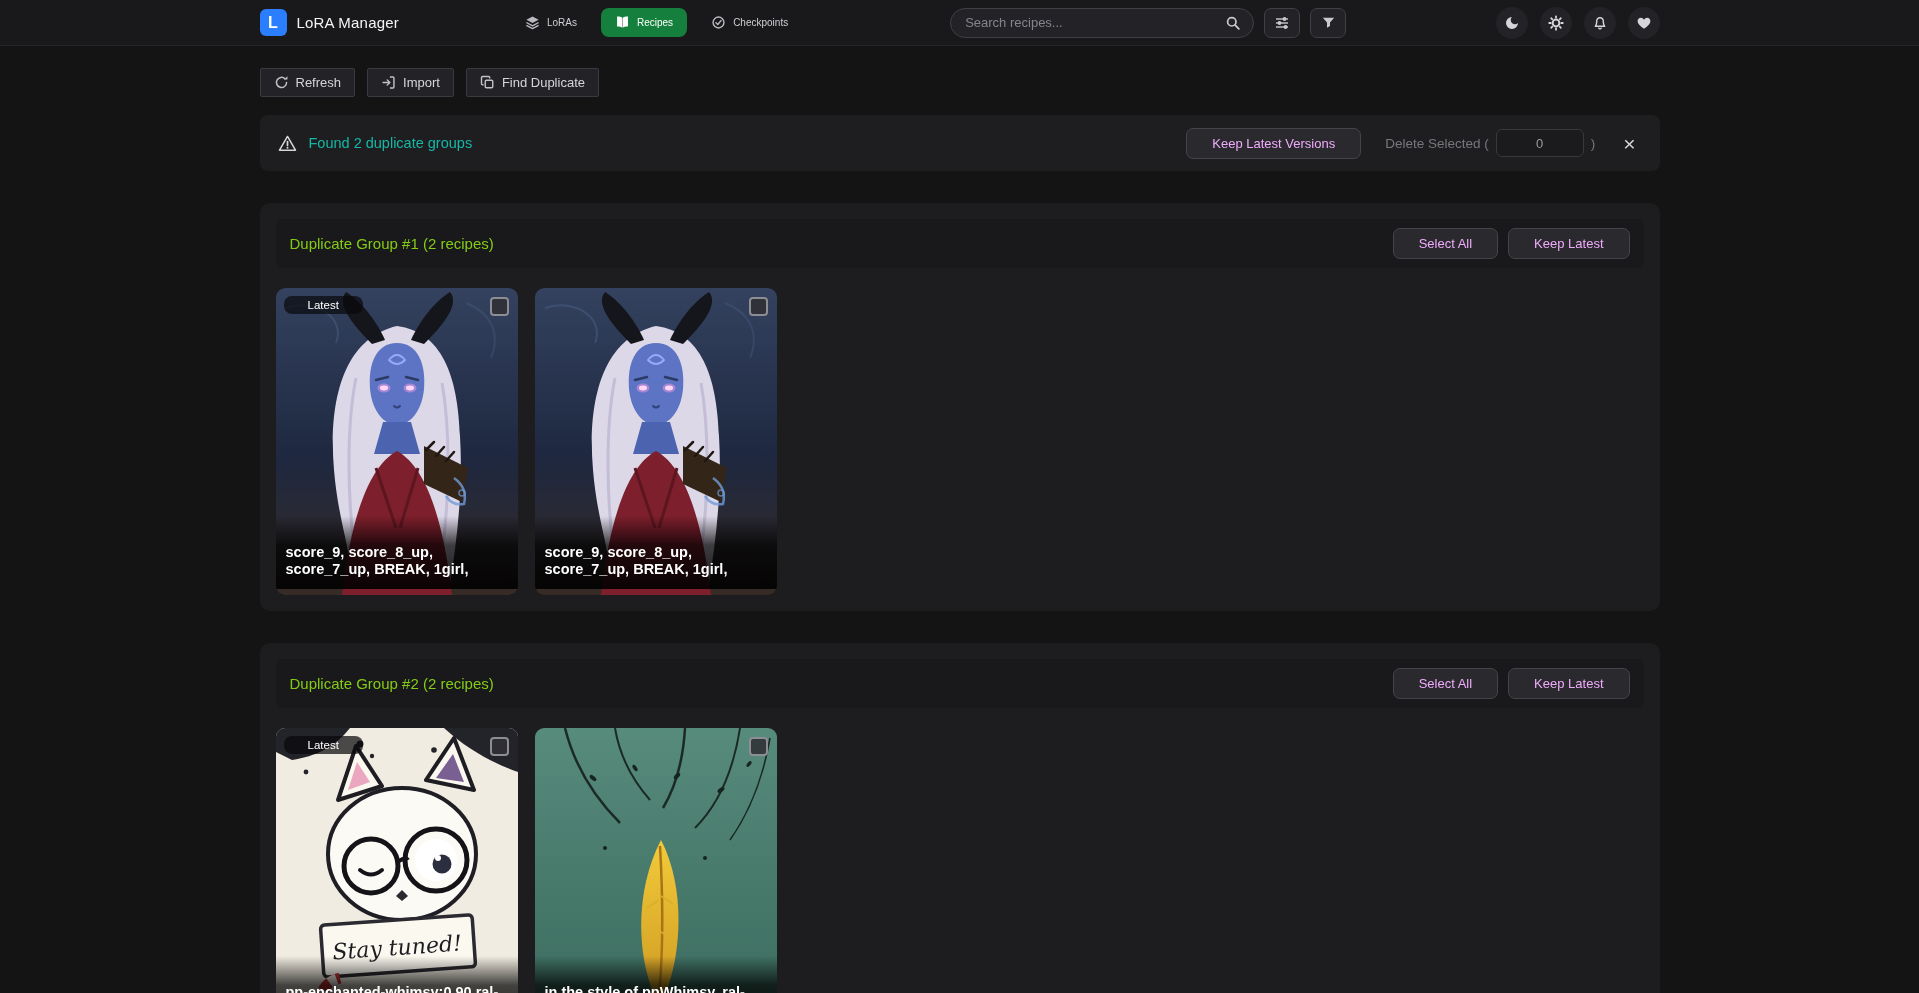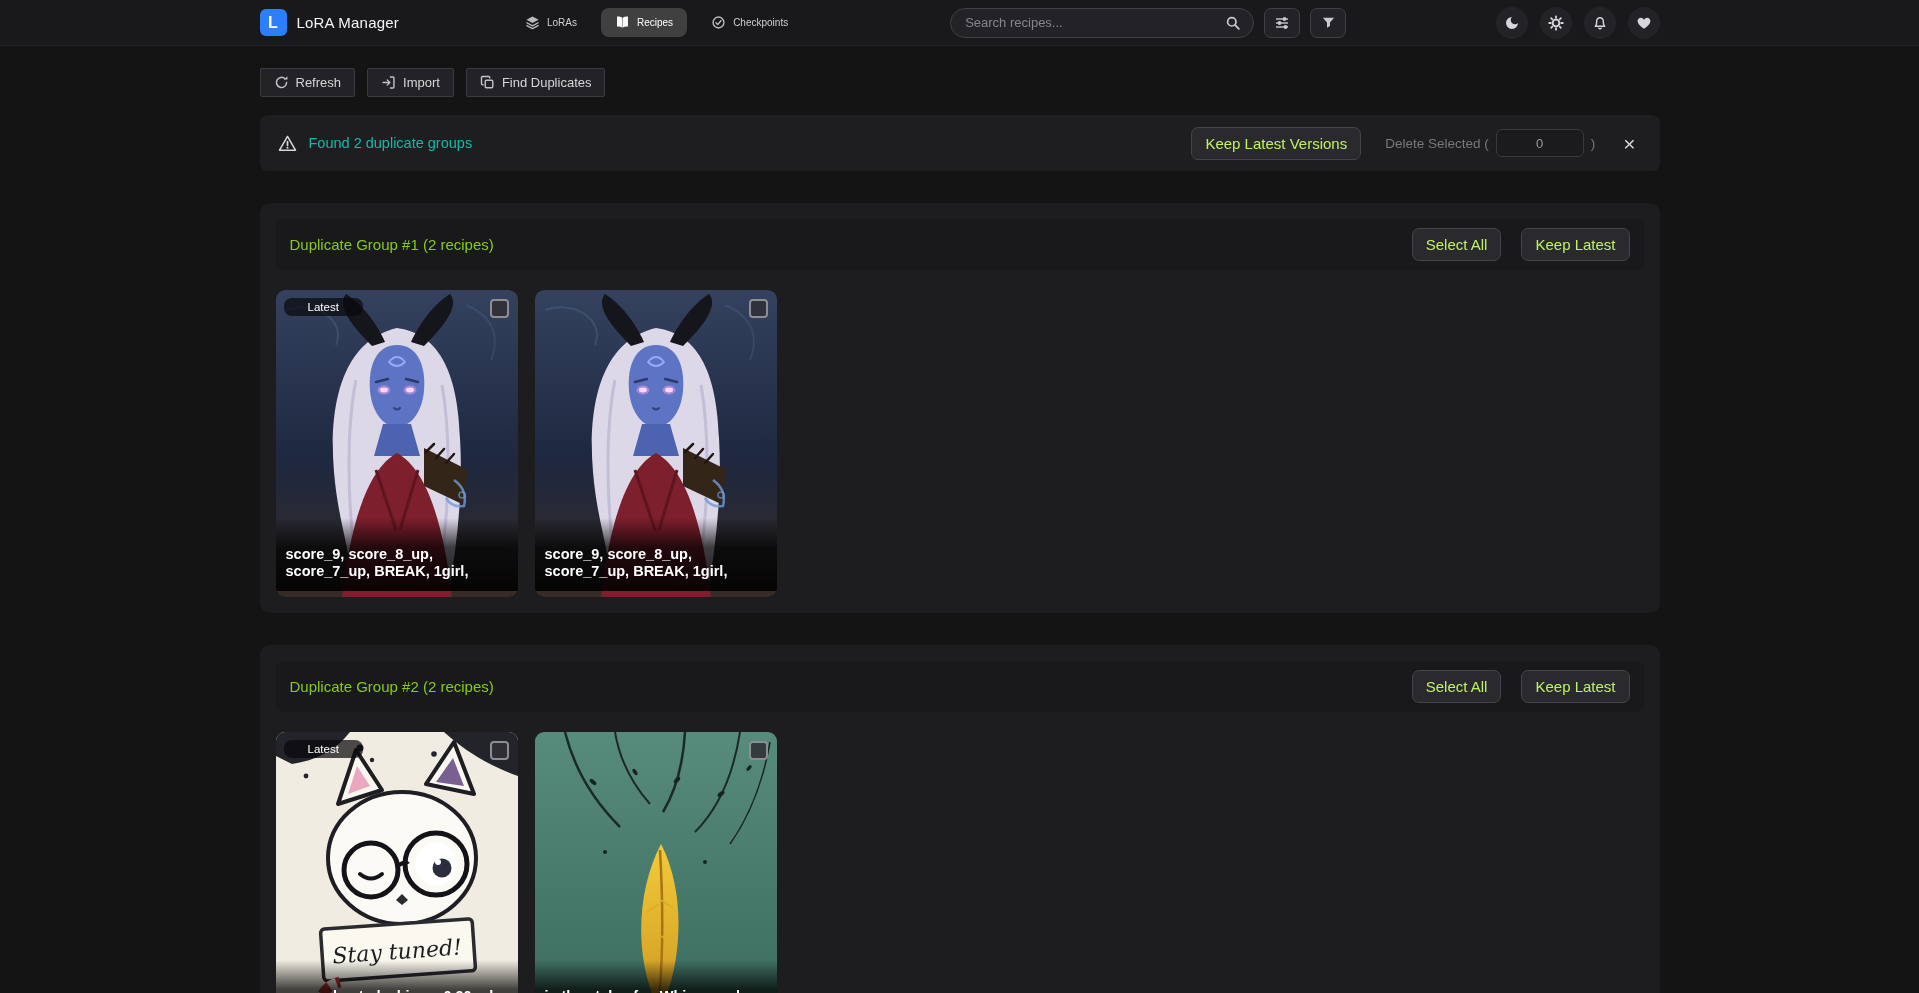--- a/index.html
+++ b/index.html
@@ -14,21 +14,21 @@
   
   .navbar { height:46px; background:#19191c; border-bottom:1px solid #242428; }
   .nav-inner { width:1400px; height:100%; margin:0 auto; display:flex; align-items:center; }
   .logo { width:27px; height:27px; border-radius:6px; background:#2b7fff; color:#fff;
           display:flex; align-items:center; justify-content:center; font-weight:bold; font-size:16px; }
   .app-title { margin-left:10px; font-weight:400; font-size:15px; color:#f4f4f5; letter-spacing:.2px; }
   .nav-items { display:flex; gap:10px; margin-left:112px; }
   .nav-item { display:flex; align-items:center; gap:7px; padding:7px 14px; border-radius:8px;
               font-size:10px; color:#cfcfd4; cursor:pointer; white-space:nowrap; }
   .nav-item .nicon { color:#b9b9c0; display:flex; }
-  .nav-item.active { background:#404040; color:#fff; }
+  .nav-item.active { background:#15803d; color:#fff; }
   .nav-item.active .nicon { color:#fff; }
   .search-wrap { margin-left:148px; display:flex; align-items:center; gap:10px; }
   .search-box { width:304px; height:30px; background:#232327; border:1px solid #3f3f46;
                 border-radius:15px; display:flex; align-items:center; padding:0 10px 0 14px; }
   .search-box input { flex:1; background:transparent; border:0; outline:0; color:#e4e4e7; font-size:13px; min-width:0; }
   .search-box input::placeholder { color:#84848c; }
   .search-btn { background:none; border:0; color:#c9c9cf; cursor:pointer; display:flex; padding:2px; }
   .sq-btn { width:36px; height:30px; background:#232327; border:1px solid #3f3f46; border-radius:7px;
             display:flex; align-items:center; justify-content:center; color:#c9c9cf; cursor:pointer; }
   .nav-right { margin-left:auto; display:flex; align-items:center; gap:12px; }
@@ -40,32 +40,32 @@
 
   .toolbar { display:flex; gap:12px; }
   .tbtn { display:flex; align-items:center; gap:7px; background:#232327; border:1px solid #3a3a40;
           color:#d6d6da; font-size:13px; padding:6px 13px; border-radius:2px; cursor:pointer; }
   .tbtn svg { color:#c2c2c8; }
 
   .banner { margin-top:18px; background:#1e1e21; border-radius:8px; height:56px;
             display:flex; align-items:center; padding:0 18px; }
   .banner-msg { font-size:14.5px; color:#14b8a6; margin-left:12px; }
   .banner-right { margin-left:auto; display:flex; align-items:center; }
-  .btn { background:#2a2a2e; border:1px solid #434349; border-radius:7px; color:#bef264;
-         font-size:15px; padding:7px 13px; cursor:pointer; white-space:nowrap; }
+  .btn { background:#2a2a2e; border:1px solid #434349; border-radius:7px; color:#f0abfc;
+         font-size:13px; padding:7px 25px; cursor:pointer; white-space:nowrap; }
   .delete-wrap { display:flex; align-items:center; gap:7px; color:#77777d; font-size:13.5px; margin-left:24px; }
   .count-input { width:88px; height:28px; background:#1b1b1e; border:1px solid #38383e; border-radius:6px;
                  color:#9a9aa0; text-align:center; font-size:13px; outline:none; }
   .close-btn { background:none; border:0; color:#d6d6da; font-size:21px; line-height:1;
                margin-left:22px; cursor:pointer; padding:2px 6px; }
 
   .group { margin-top:32px; background:#1d1d20; border-radius:10px; padding:16px; }
   .group-header { background:#19191c; border-radius:7px; padding:9px 14px; display:flex; align-items:center; }
   .group-title { font-size:15px; color:#84cc16; font-weight:400; }
-  .group-actions { margin-left:auto; display:flex; gap:20px; }
+  .group-actions { margin-left:auto; display:flex; gap:10px; }
 
   .cards { margin-top:20px; display:flex; gap:17px; }
   .card { width:242px; height:307px; border-radius:9px; overflow:hidden; position:relative;
           background:#000; cursor:pointer; flex:0 0 auto; }
   .card .art { position:absolute; inset:0; width:100%; height:100%; }
   .badge { position:absolute; top:8px; left:8px; background:rgba(10,10,12,.72); color:#fff;
            font-size:11.5px; padding:3px 24px; border-radius:8px; }
   .checkbox { position:absolute; top:9px; right:9px; width:19px; height:19px; border-radius:4px;
               background:rgba(48,48,52,.88); border:2px solid #8d8d94; cursor:pointer; }
   .caption { position:absolute; left:0; right:0; bottom:6px; padding:28px 10px 10px;
@@ -211,21 +211,21 @@
       </span>
       <span>Import</span>
     </button>
     <button class="tbtn">
       <span>
         <svg width="15" height="15" viewBox="0 0 16 16">
             <rect x="5.6" y="5.6" width="8" height="8" rx="1.2" fill="none" stroke="currentColor" stroke-width="1.5"></rect>
             <path d="M3.8 10.4h-1A1.2 1.2 0 0 1 1.6 9.2V2.8A1.2 1.2 0 0 1 2.8 1.6h6.4A1.2 1.2 0 0 1 10.4 2.8v1" fill="none" stroke="currentColor" stroke-width="1.5"></path>
           </svg>
       </span>
-      <span>Find Duplicates</span>
+      <span>Find Duplicate</span>
     </button>
   </div>
 
   <div class="banner">
     <span>
       <svg width="19" height="19" viewBox="0 0 20 20">
           <path d="M10 2.6 18.4 17H1.6z" fill="none" stroke="#d6d6da" stroke-width="1.6" stroke-linejoin="round"></path>
           <path d="M10 8v4" stroke="#d6d6da" stroke-width="1.8" stroke-linecap="round"></path>
           <circle cx="10" cy="14.4" r="1.05" fill="#d6d6da"></circle>
         </svg>

